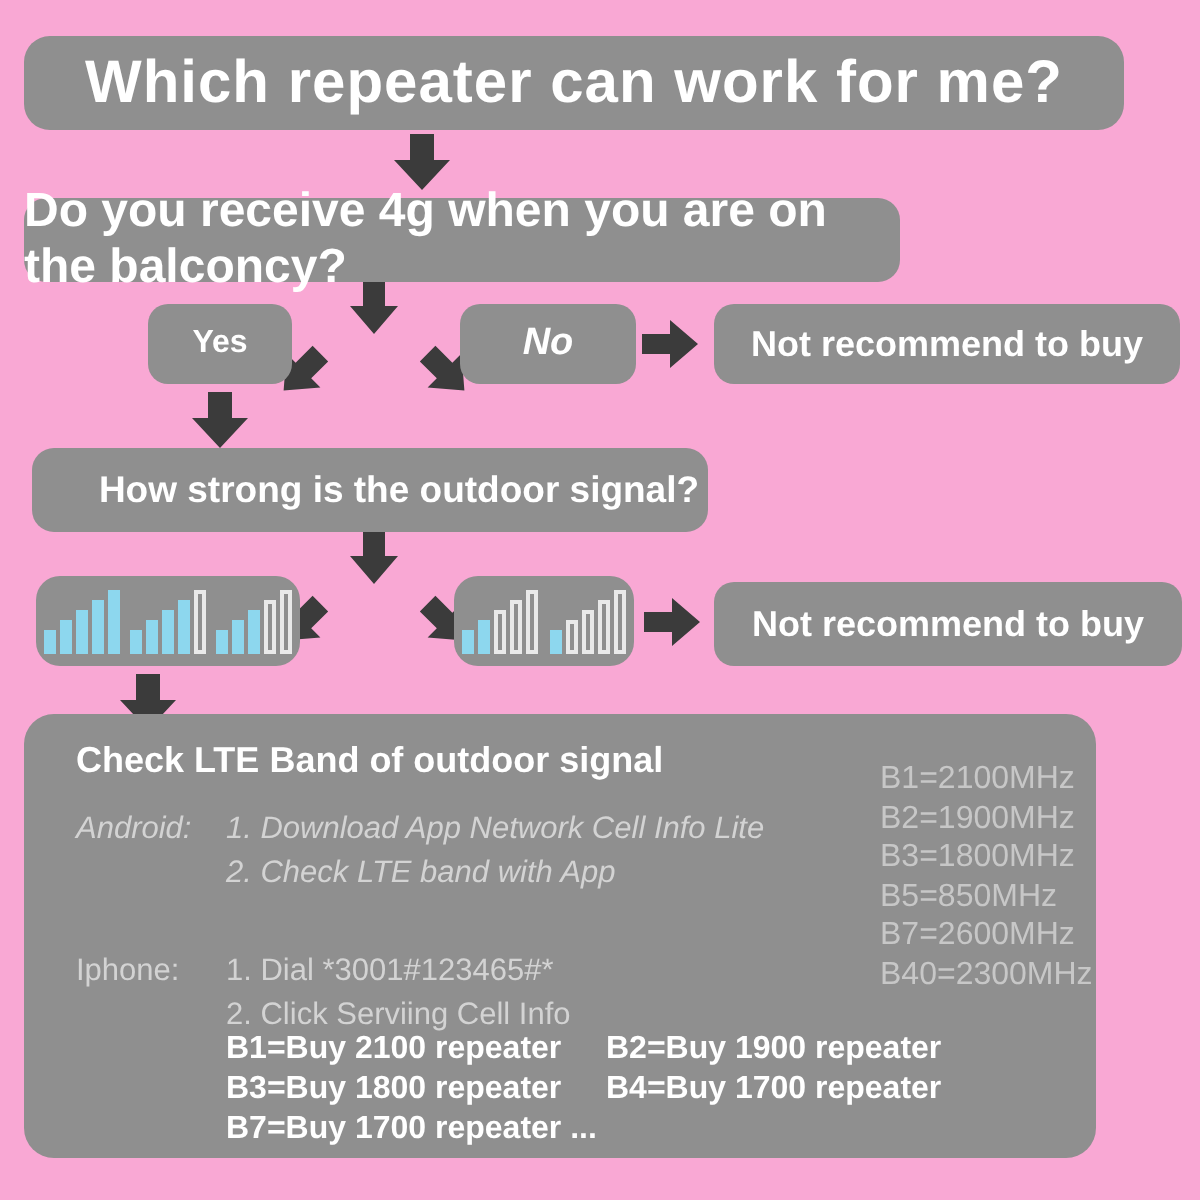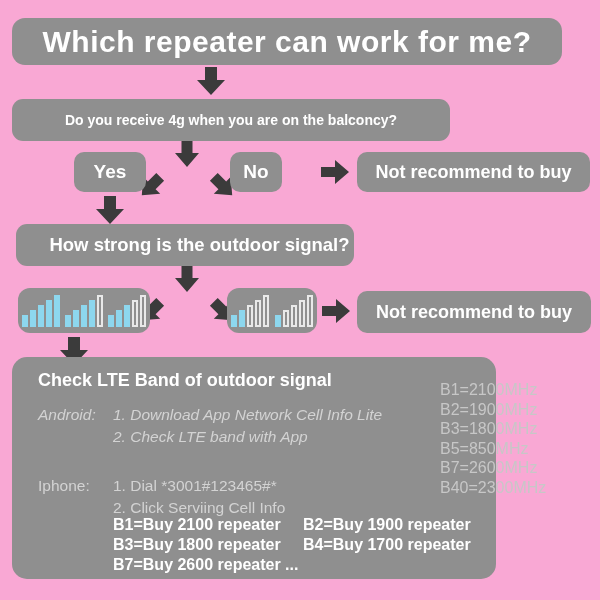--- a/index.html
+++ b/index.html
@@ -9,37 +9,37 @@
   }
   .gbox{
     position:absolute;background:#8f8f8f;color:#ffffff;font-weight:bold;
     display:flex;align-items:center;justify-content:center;box-sizing:border-box;
   }
   .arrow{position:absolute;}
   .arrow svg{display:block;}
   .arrow path{fill:#3b3b3b;}
   
   #title-box{left:12px;top:18px;width:550px;height:47px;border-radius:13px;font-size:30px;letter-spacing:.5px;}
-  #q1-box{left:12px;top:99px;width:438px;height:42px;border-radius:11px;font-size:14px;}
-  #yes-box{left:74px;top:152px;width:72px;height:40px;border-radius:10px;font-size:19px;}
-  #no-box{left:230px;top:152px;width:52px;height:40px;border-radius:10px;font-size:19px;}
+  #q1-box{left:12px;top:99px;width:438px;height:42px;border-radius:11px;font-size:24px;}
+  #yes-box{left:74px;top:152px;width:72px;height:40px;border-radius:10px;font-size:16px;}
+  #no-box{left:230px;top:152px;width:88px;height:40px;border-radius:10px;font-size:19px;font-style:italic;}
   #notrec1-box{left:357px;top:152px;width:233px;height:40px;border-radius:10px;font-size:18px;}
   #q2-box{left:16px;top:224px;width:338px;height:42px;border-radius:11px;font-size:18.5px;padding-left:29px;}
   #notrec2-box{left:357px;top:291px;width:234px;height:42px;border-radius:10px;font-size:18px;}
   
   #sigbox-strong{left:18px;top:288px;width:132px;height:45px;border-radius:12px;display:flex;
     align-items:flex-end;justify-content:center;gap:5px;padding:0 3px 6px 3px;}
   #sigbox-weak{left:227px;top:288px;width:90px;height:45px;border-radius:12px;display:flex;
     align-items:flex-end;justify-content:center;gap:6px;padding:0 3px 6px 3px;}
   .signal-icon{display:flex;align-items:flex-end;gap:2px;}
   .signal-icon .bar{width:6px;box-sizing:border-box;}
   .signal-icon .bar.filled{background:#8dd7ee;}
   .signal-icon .bar.outline{background:transparent;border:2px solid #e9e9e9;}
   
-  #check-panel{left:12px;top:357px;width:484px;height:222px;border-radius:15px;background:#8f8f8f;
+  #check-panel{left:12px;top:357px;width:536px;height:222px;border-radius:15px;background:#8f8f8f;
     position:absolute;box-sizing:border-box;color:#d3d3d3;font-size:15.5px;padding-left:44px;}
   #check-header{position:absolute;left:26px;top:13px;font-size:18px;font-weight:bold;color:#ffffff;}
   .os-row{position:absolute;left:26px;display:flex;}
   .os-label{width:75px;flex:none;}
   #android-row{top:47px;font-style:italic;}
   #iphone-row{top:108px;margin-top:10px;}
   .os-steps div{line-height:21.5px;}
   .os-row,.os-steps{line-height:21.5px;}
   #band-list{position:absolute;left:428px;top:23px;color:#c7c7c7;font-size:16px;line-height:19.5px;}
   #buy-block{position:absolute;left:101px;top:158px;display:grid;grid-template-columns:190px 190px;
@@ -191,17 +191,17 @@
       <div>B5=850MHz</div>
       <div>B7=2600MHz</div>
       <div>B40=2300MHz</div>
     </div>
 
     <div id="buy-block">
       <span>B1=Buy 2100 repeater</span>
       <span>B2=Buy 1900 repeater</span>
       <span>B3=Buy 1800 repeater</span>
       <span>B4=Buy 1700 repeater</span>
-      <span>B7=Buy 2600 repeater ...</span>
+      <span>B7=Buy 1700 repeater ...</span>
     </div>
   </div>
 
 </div>
 
 </body></html>

